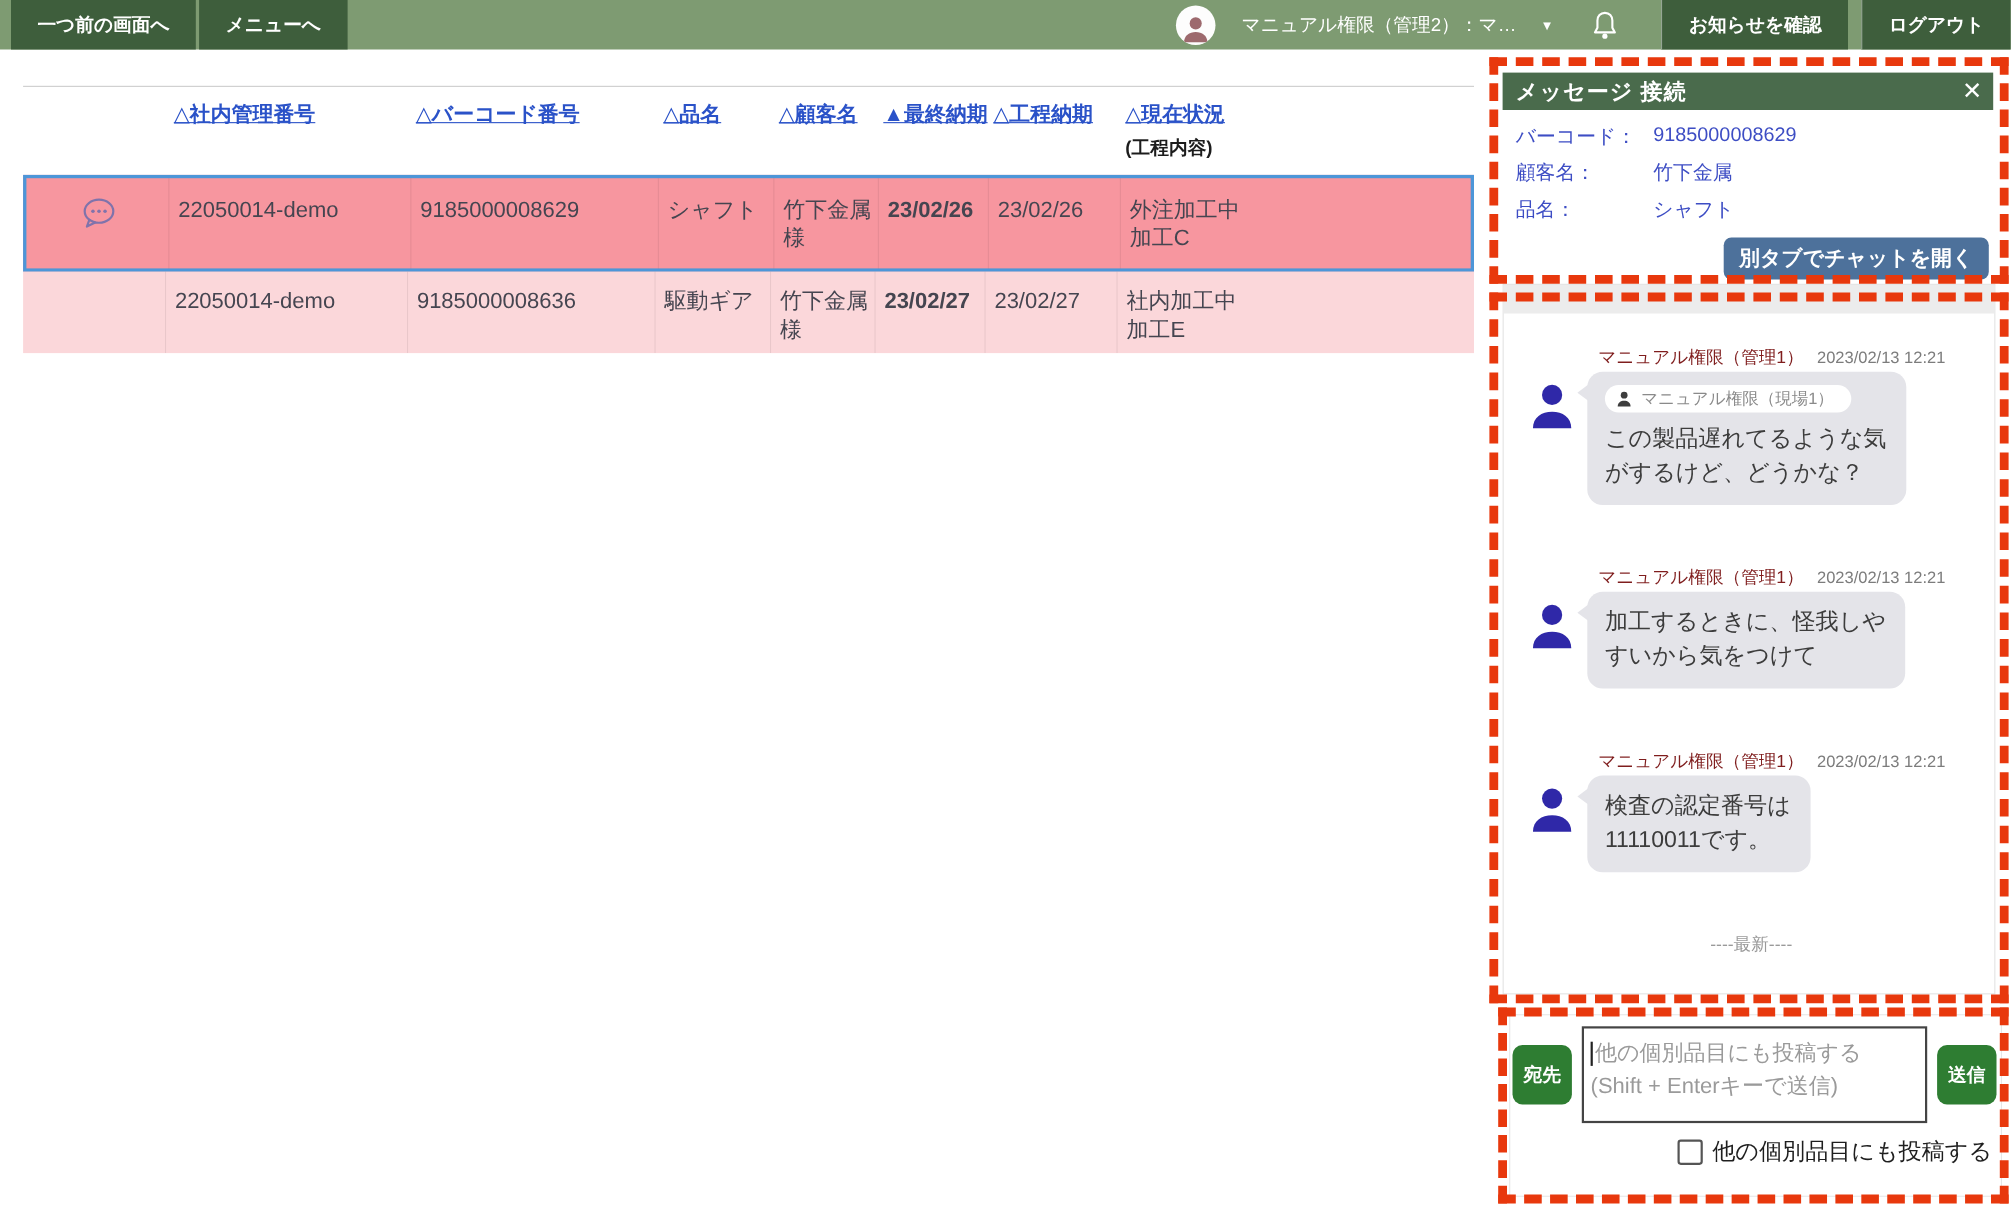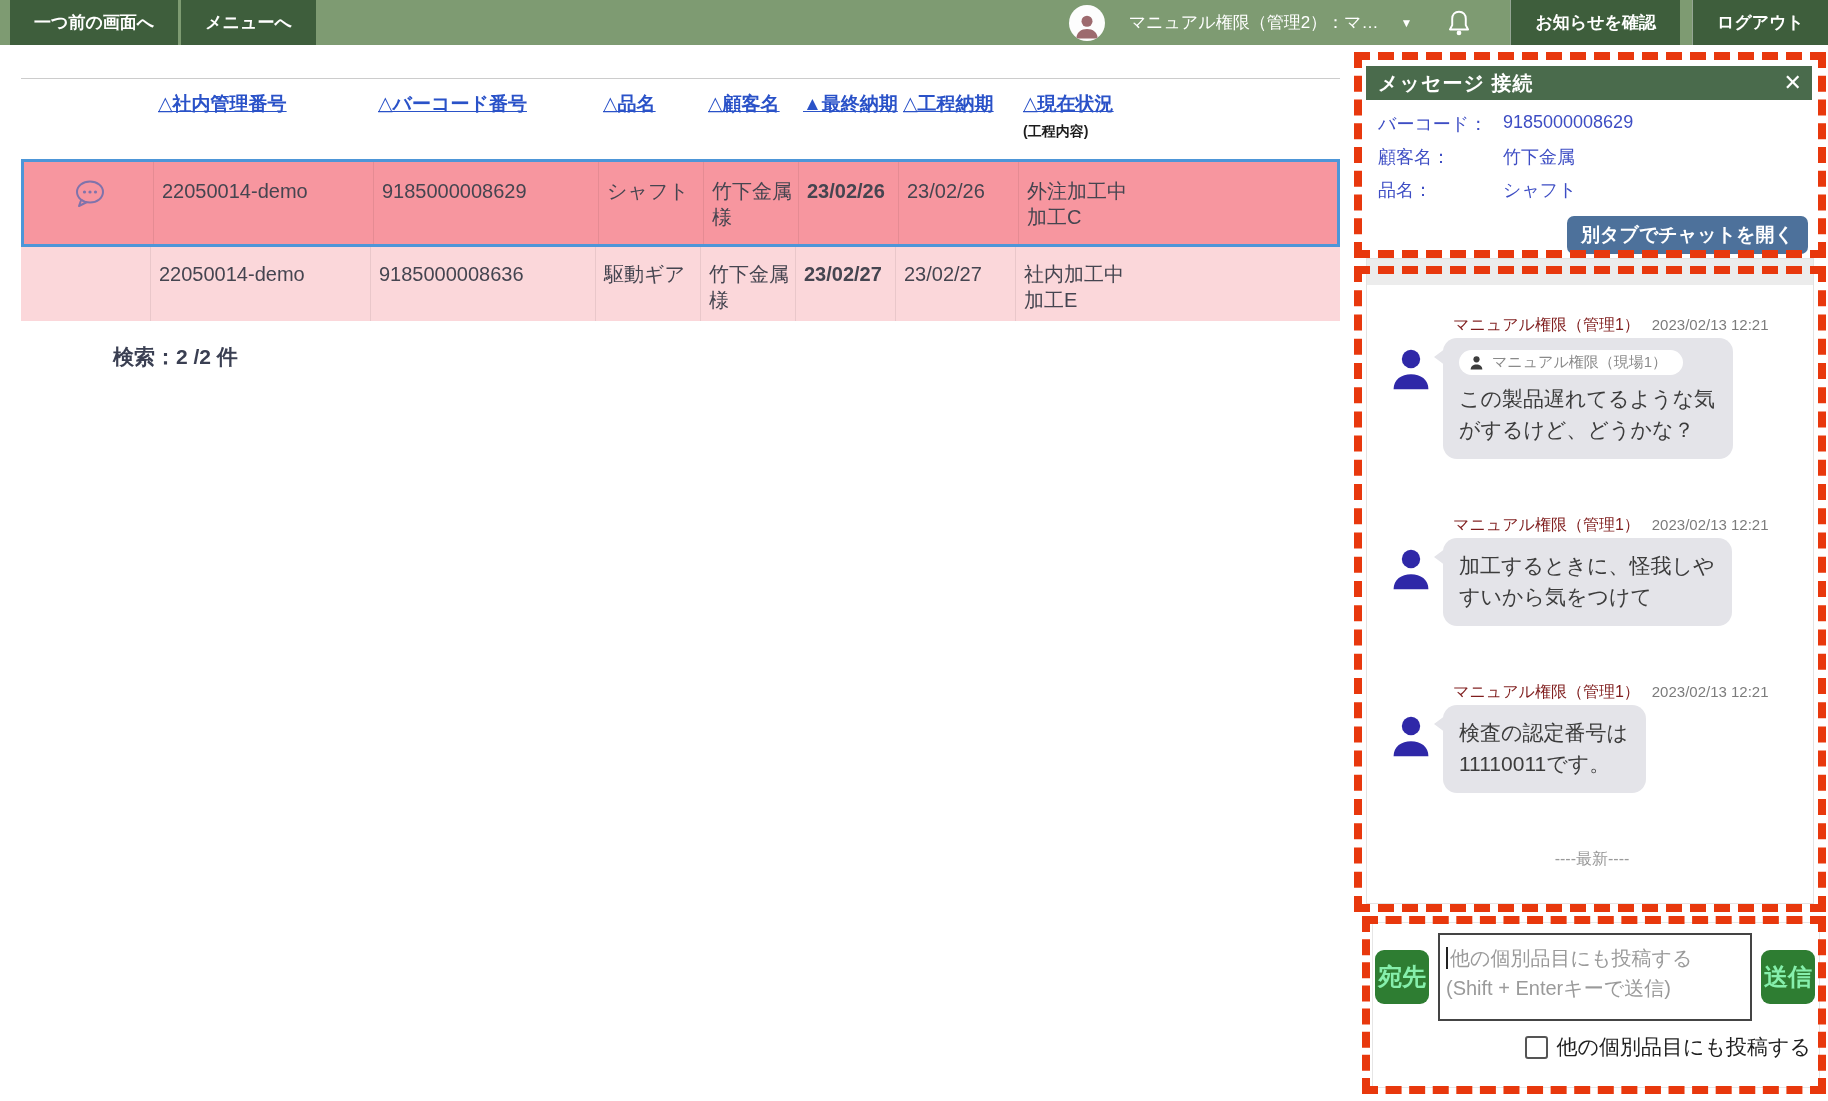--- a/index.html
+++ b/index.html
@@ -23,21 +23,21 @@
   .bell { margin-right:26px; cursor:pointer; display:flex; align-items:center; }
   .topbar-right .tb-btn { margin:0; border-left:1px solid rgba(255,255,255,0.45); }
 
   
   .table-wrap { position:absolute; left:21px; top:78px; width:1319px; border-top:1px solid #cccccc; }
   .grid-row { display:grid; grid-template-columns:129px 220px 225px 105px 95px 100px 120px 325px; }
   .thead { padding-top:10px; min-height:80px; }
   .thead .cell { padding:2px 0 0 8px; }
   .col-link { color:#2A52C8; font-weight:bold; font-size:19px; text-decoration:underline;
               cursor:pointer; white-space:nowrap; }
-  .col-sub { color:#1c1c1c; font-weight:bold; font-size:14px; margin-top:6px; }
+  .col-sub { color:#1c1c1c; font-weight:bold; font-size:17px; margin-top:6px; }
   .trow { cursor:pointer; }
   .trow .cell { padding:14px 6px 8px 8px; font-size:20px; color:#454550; line-height:26px; }
   .trow .cell + .cell { border-left:1px solid rgba(0,0,0,0.07); }
   .row-selected { background:#F7969F; border:3px solid #4D96D8; min-height:88px; }
   .row-selected .cell { padding-top:16px; }
   .row-light { background:#FBD7DA; min-height:64px; }
   .cell-icon { display:flex; justify-content:center; align-items:flex-start; }
   .due-final { color:#B2131F; font-weight:bold; }
   .due-process { color:#50505A; }
   .cell-wrap { word-break:break-all; max-width:96px; }
@@ -83,21 +83,21 @@
                   border-radius:14px; padding:3px 16px 3px 10px; margin-bottom:8px; }
   .mention-text { color:#8a8a8a; font-size:15px; white-space:nowrap; }
   .bubble-line { font-size:21px; color:#3C3C3C; line-height:31px; white-space:nowrap; }
   .latest-marker { text-align:center; color:#9a9a9a; font-size:16px; margin-top:48px; }
 
   
   .compose-panel { position:absolute; left:1372px; top:922px; width:448px; height:166px;
                    background:#fff; border:1px solid #e6e6e6; z-index:5; padding:10px 4px 0 2px; }
   .compose-row { display:flex; align-items:center; gap:9px; }
   .chip-btn { flex:0 0 54px; height:54px; background:#2E7D32; border:none; border-radius:9px;
-              color:#86efac; font-size:24px; font-weight:bold; cursor:pointer; font-family:inherit; }
+              color:#ffffff; font-size:17px; font-weight:bold; cursor:pointer; font-family:inherit; }
   .msg-input { flex:1 1 auto; height:88px; border:2px solid #444; background:#fff;
                padding:8px 8px 0 6px; cursor:text; }
   .ph-line { color:#9a9a9a; font-size:20px; line-height:30px; white-space:nowrap; }
   .caret-bar { display:inline-block; width:2px; height:22px; background:#222;
                vertical-align:text-bottom; margin-right:2px; }
   .cb-row { display:flex; align-items:center; justify-content:flex-end; gap:9px;
             margin-top:12px; padding-right:4px; cursor:pointer; }
   .cb-box { width:23px; height:23px; border:2px solid #555; border-radius:3px; background:#fff; }
   .cb-label { font-size:21px; color:#1e1e1e; white-space:nowrap; }
 
@@ -181,21 +181,20 @@
           <div class="cell-wrap">竹下金属様</div>
         </div>
       <div class="cell due-final">23/02/27</div>
       <div class="cell due-process">23/02/27</div>
       <div class="cell">
         <div>社内加工中</div>
         <div>加工E</div>
       </div>
     </div>
 
-    <div class="search-count">検索：2 /2 件</div>
   </main>
 
   <section class="info-panel">
     <div class="panel-header">
       <span class="panel-title">メッセージ 接続</span>
       <span class="panel-close">✕</span>
     </div>
     <div class="info-rows">
       <div class="info-row">
         <span class="info-label">バーコード：</span>

